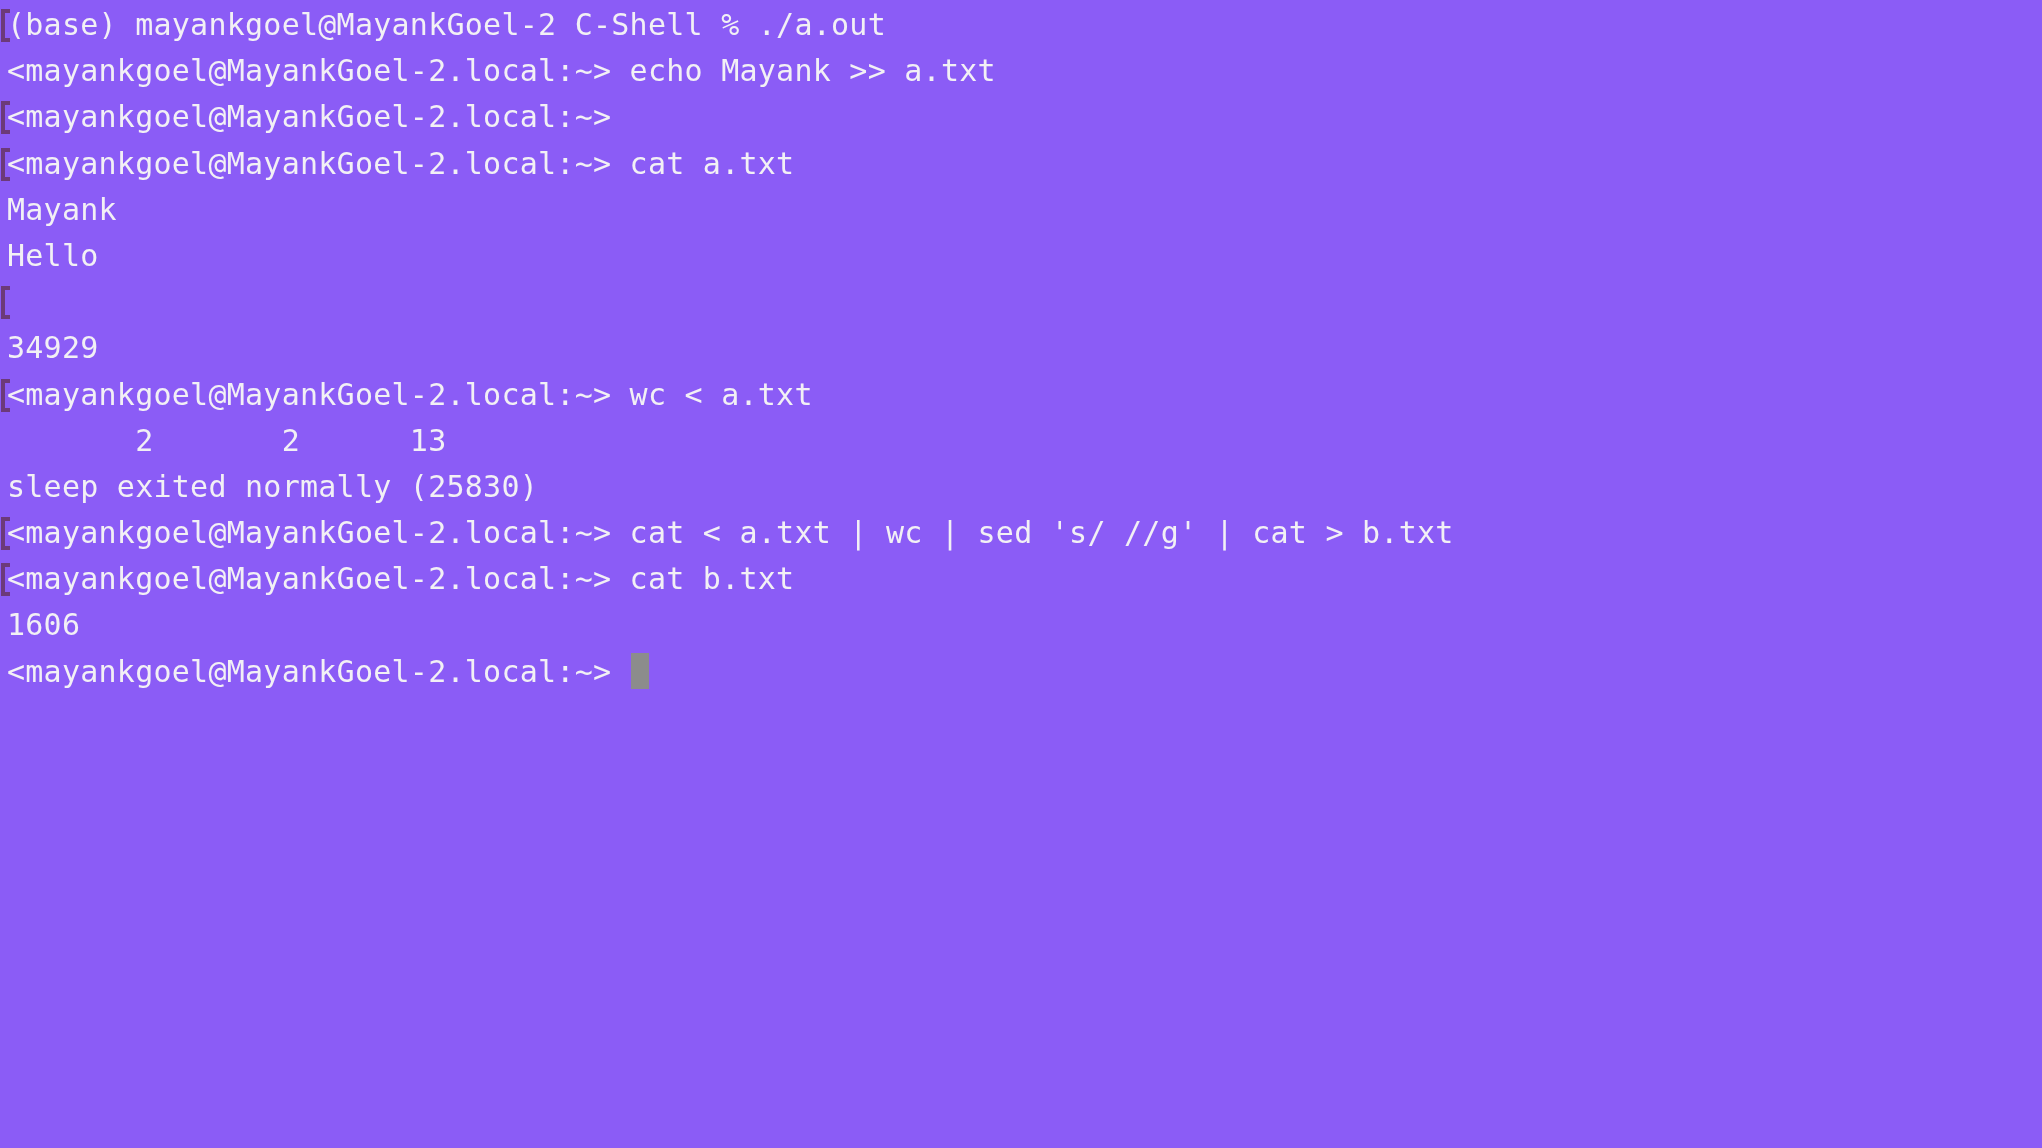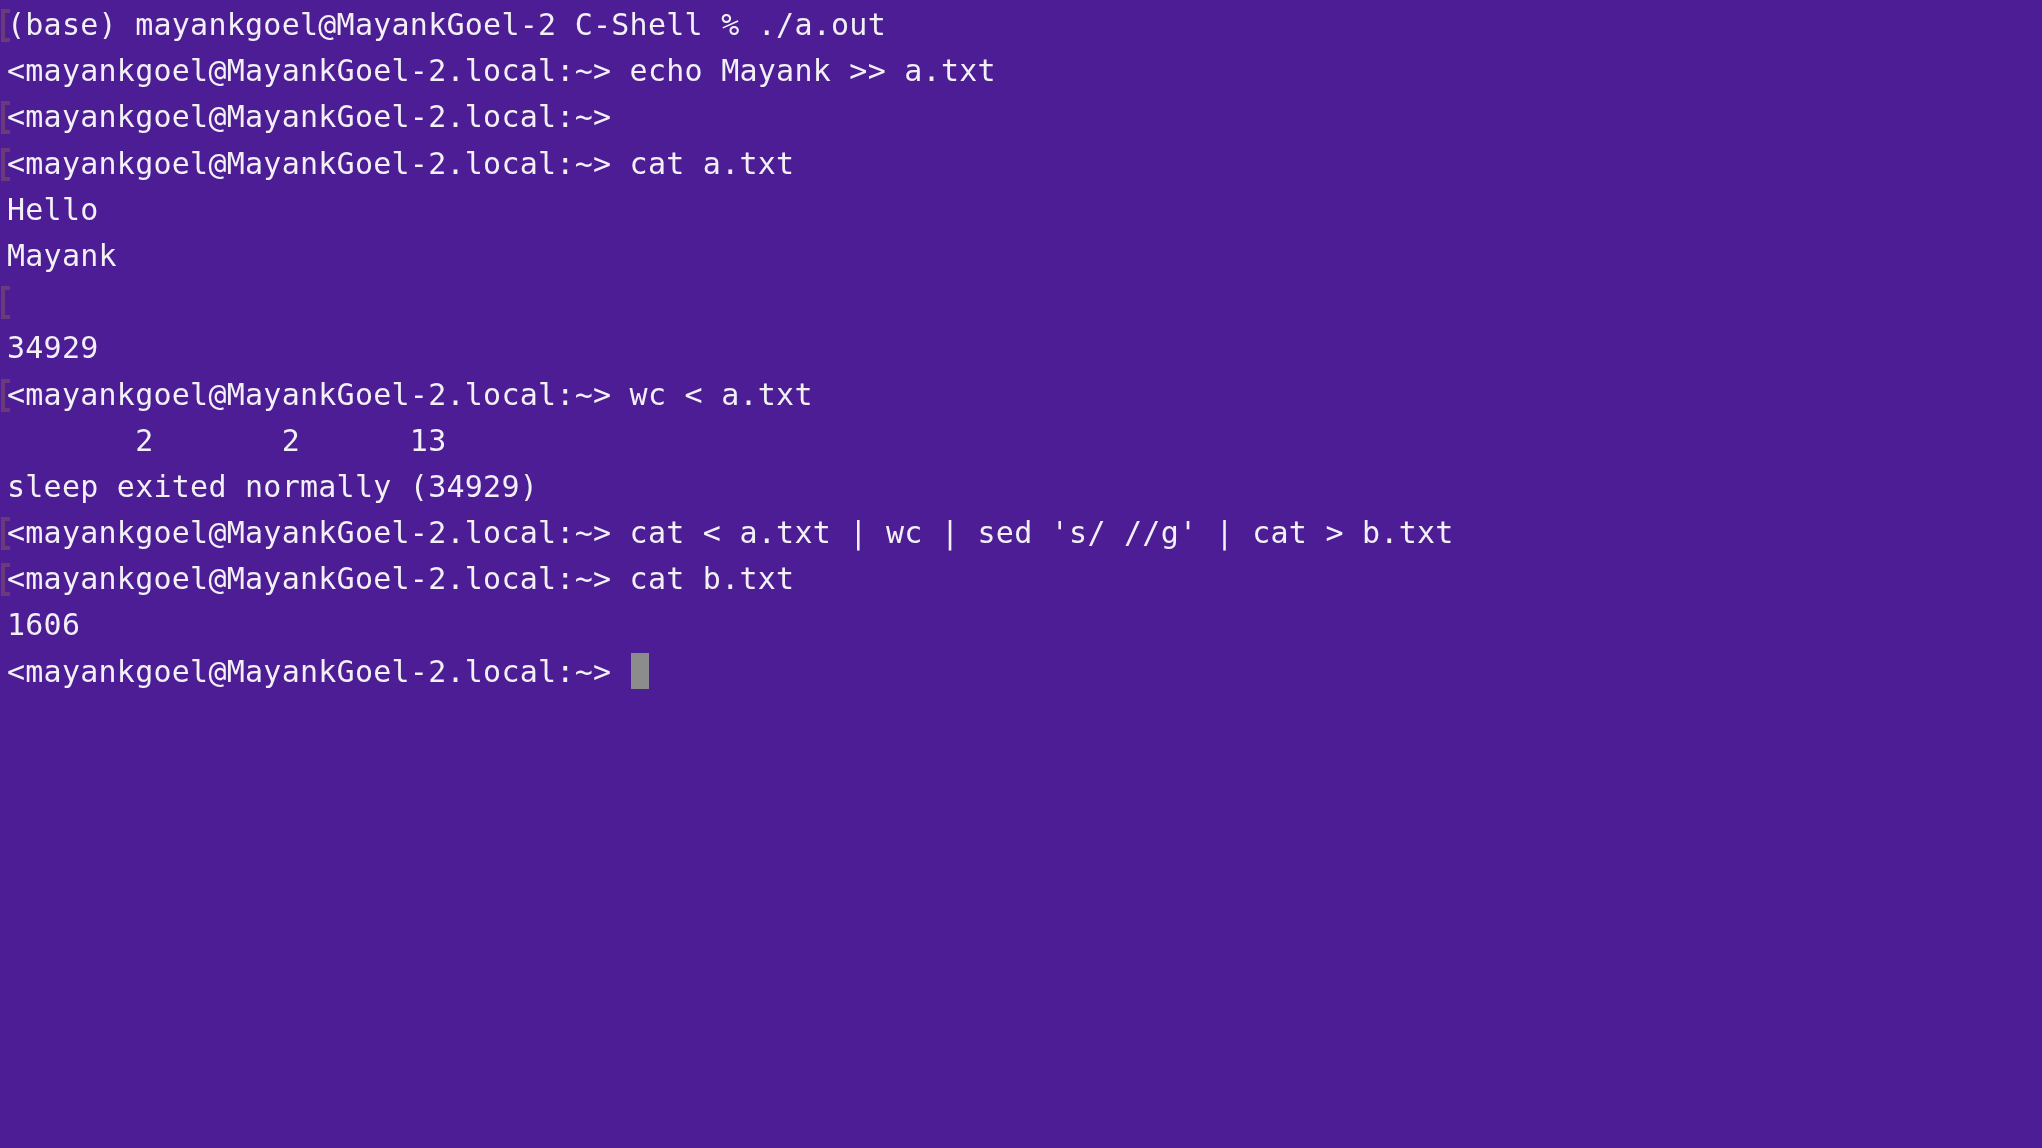--- a/index.html
+++ b/index.html
@@ -5,21 +5,21 @@
 <style>
   html, body {
     margin: 0;
     padding: 0;
     background: #26052e;
   }
   #terminal {
     position: relative;
     width: 2042px;
     height: 1148px;
-    background: #4c1d95;
+    background: #8b5cf6;
     overflow: hidden;
     font-family: "DejaVu Sans Mono", "Liberation Mono", monospace;
     font-size: 30px;
     line-height: 46.2px;
     color: #f2f0f5;
     -webkit-font-smoothing: antialiased;
   }
   #screen {
     position: absolute;
     left: 0;
@@ -62,25 +62,25 @@
 </style>
 </head>
 <body>
 
 <div id="terminal">
   <div id="screen">
       <div class="line marked"><span class="mark"></span><span class="txt">(base) mayankgoel@MayankGoel-2 C-Shell % ./a.out</span></div>
       <div class="line"><span class="txt">&lt;mayankgoel@MayankGoel-2.local:~&gt; echo Mayank &gt;&gt; a.txt</span></div>
       <div class="line marked"><span class="mark"></span><span class="txt">&lt;mayankgoel@MayankGoel-2.local:~&gt;</span></div>
       <div class="line marked"><span class="mark"></span><span class="txt">&lt;mayankgoel@MayankGoel-2.local:~&gt; cat a.txt</span></div>
+      <div class="line"><span class="txt">Mayank</span></div>
       <div class="line"><span class="txt">Hello</span></div>
-      <div class="line"><span class="txt">Mayank</span></div>
       <div class="line marked"><span class="mark"></span></div>
       <div class="line"><span class="txt">34929</span></div>
       <div class="line marked"><span class="mark"></span><span class="txt">&lt;mayankgoel@MayankGoel-2.local:~&gt; wc &lt; a.txt</span></div>
       <div class="line"><span class="txt">       2       2      13</span></div>
-      <div class="line"><span class="txt">sleep exited normally (34929)</span></div>
+      <div class="line"><span class="txt">sleep exited normally (25830)</span></div>
       <div class="line marked"><span class="mark"></span><span class="txt">&lt;mayankgoel@MayankGoel-2.local:~&gt; cat &lt; a.txt | wc | sed 's/ //g' | cat &gt; b.txt</span></div>
       <div class="line marked"><span class="mark"></span><span class="txt">&lt;mayankgoel@MayankGoel-2.local:~&gt; cat b.txt</span></div>
       <div class="line"><span class="txt">1606</span></div>
       <div class="line"><span class="txt">&lt;mayankgoel@MayankGoel-2.local:~&gt; </span><span class="cursor"></span></div>
     </div>
 </div>
 
 </body></html>

